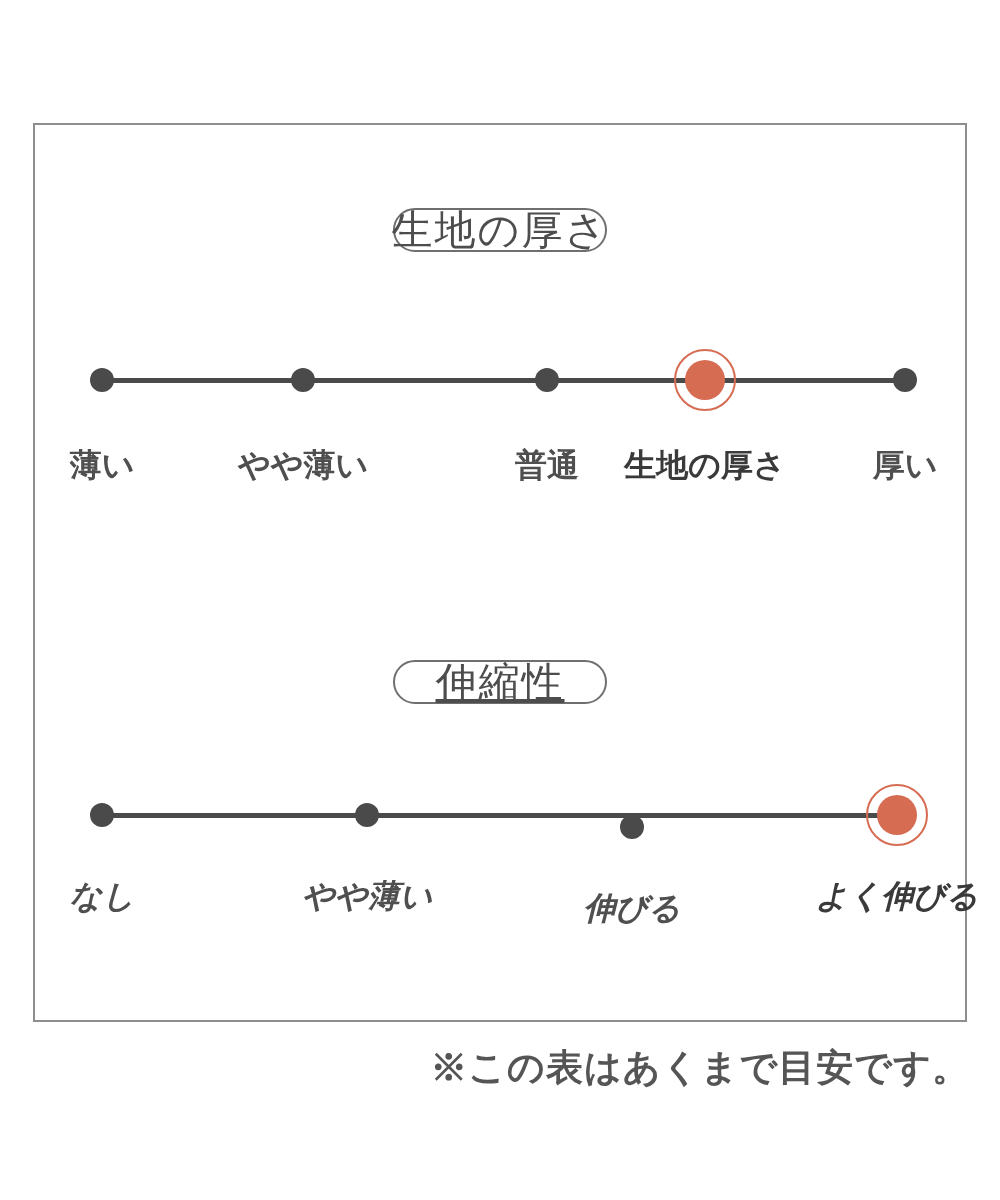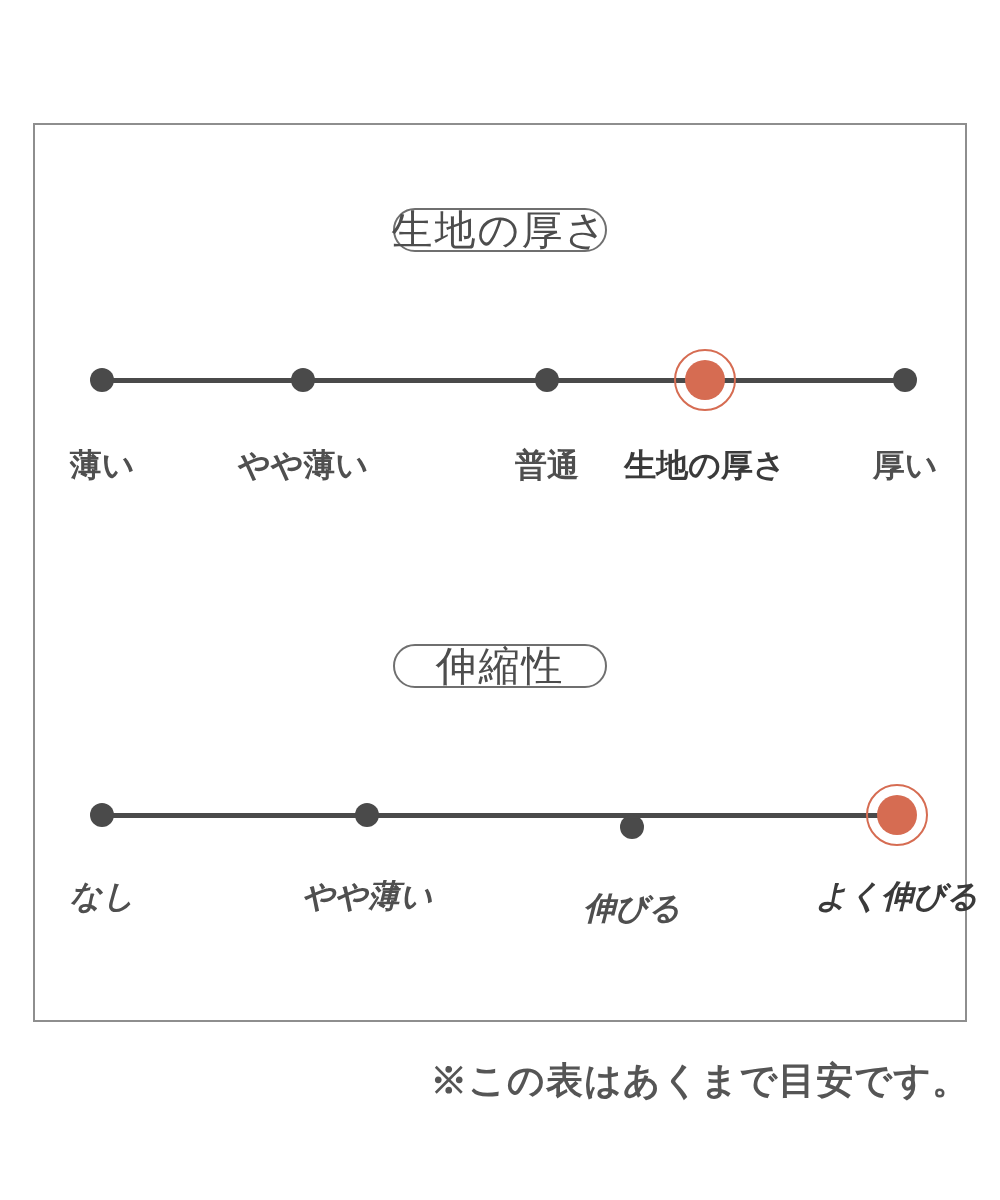--- a/index.html
+++ b/index.html
@@ -16,21 +16,21 @@
   }
   .pill{
     position:absolute;left:50%;transform:translateX(-50%);
     width:214px;height:44px;box-sizing:border-box;
     border:2px solid #6f6f6f;border-radius:31px;
     display:flex;align-items:center;justify-content:center;
     font-size:41px;letter-spacing:2px;color:#4d4d4d;
     white-space:nowrap;
   }
   .pill.s1{top:83px;}
-  .pill.s2{top:519px;}
+  .pill.s2{top:535px;text-decoration:underline;}
   .scale-line{
     position:absolute;height:5px;border-radius:3px;
     background:var(--line,#4a4a4a);
   }
   .line1{left:67px;top:253px;width:803px;}
   .line2{left:67px;top:688px;width:795px;}
   .dot{
     position:absolute;width:24px;height:24px;border-radius:50%;
     background:var(--line,#4a4a4a);
     transform:translate(-50%,-50%);
@@ -53,21 +53,21 @@
   }
   .opt-label.selected{font-weight:800;color:#3a3a3a;}
   .labels1 .opt-label{top:322px;}
   .labels2 .opt-label{top:753px;font-style:italic;}
   
   .p1-0{left:67px;text-align:center;}  .p1-1{left:268px;} .p1-2{left:468px;margin-left:44px;} .p1-3{left:670px;} .p1-4{left:870px;}
   .p2-0{left:67px;}  .p2-1{left:332px;} .p2-2{left:597px;margin-top:12px;} .p2-3{left:862px;}
   .footnote{
     position:absolute;top:1043px;right:30px;
     font-size:37px;font-weight:600;color:#555555;
-    letter-spacing:1px;white-space:nowrap;margin-top:13px;
+    letter-spacing:1px;white-space:nowrap;
   }
 </style>
 </head>
 <body>
 
 <div class="canvas">
   <div class="frame">
 
     <div class="pill s1">
       <span>生地の厚さ</span>

